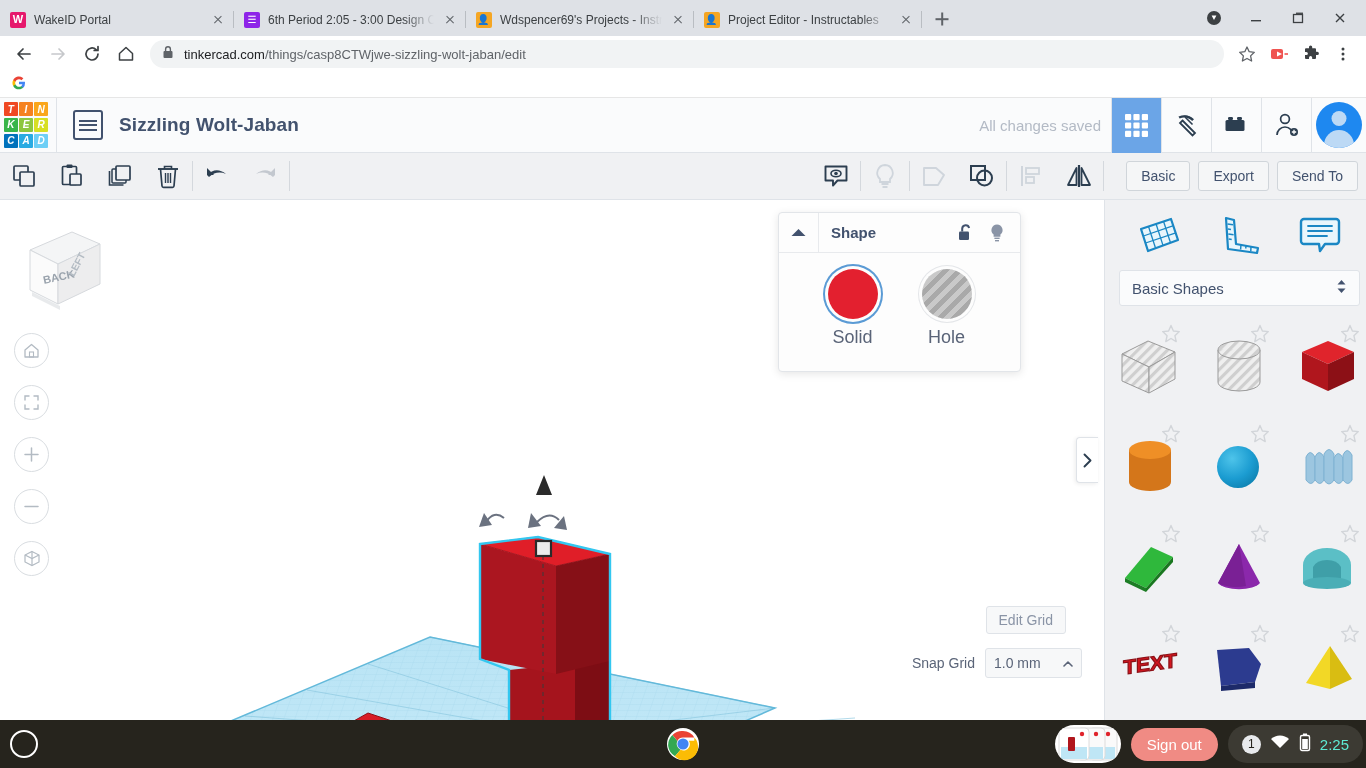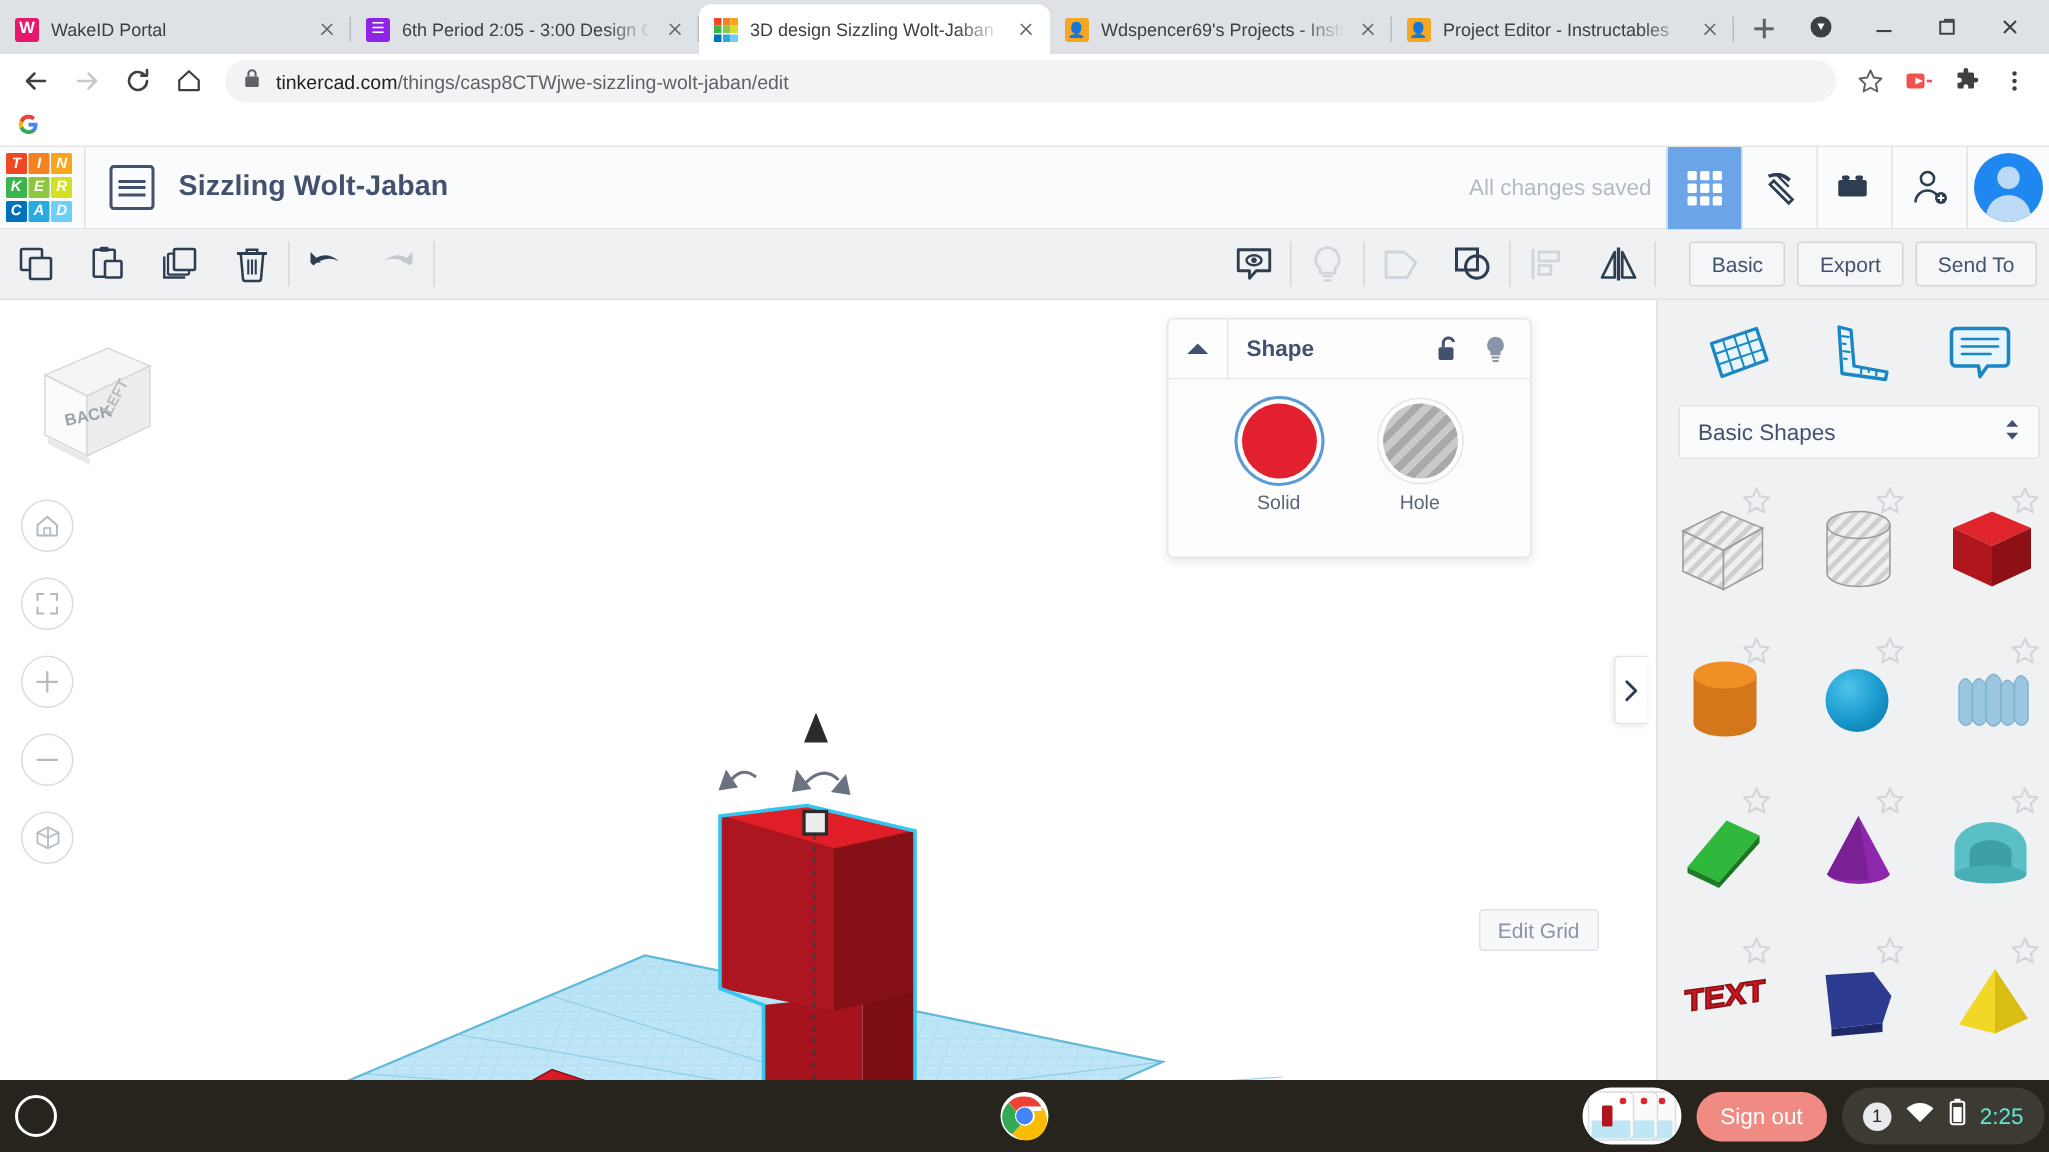--- a/index.html
+++ b/index.html
@@ -158,21 +158,21 @@
   .sp-tools { margin-left: auto; display: flex; gap: 6px; padding-right: 10px; }
   .sp-tool { width: 26px; height: 26px; display:flex;align-items:center;justify-content:center; cursor:pointer; }
   .sp-body { display: flex; justify-content: center; gap: 44px; padding-top: 16px; }
   .sp-opt { display: flex; flex-direction: column; align-items: center; gap: 8px; cursor: pointer; }
   .sp-swatch { width: 50px; height: 50px; border-radius: 50%; }
   .sp-swatch.solid { background: #e3202f; box-shadow: 0 0 0 3px #fdfdfd, 0 0 0 5px #5b9bd5; }
   .sp-swatch.hole {
     background: repeating-linear-gradient(135deg, #c9c9c9 0 5px, #a9a9a9 5px 10px);
     box-shadow: 0 0 0 3px #fdfdfd, 0 0 0 4px #e4e6e9;
   }
-  .sp-label { font-size: 13px; color: #5a6478; }
+  .sp-label { font-size: 18px; color: #5a6478; }
 
   
   .sidebar { position: absolute; left: 1104px; top: 200px; width: 270px; height: 520px;
     background: #f0f1f3; border-left: 1px solid #dfe3e8; }
   .sb-icons { display: flex; justify-content: space-around; align-items: center; height: 70px; padding: 0 14px; }
   .sb-icon { width: 46px; height: 46px; display: flex; align-items: center; justify-content: center; cursor: pointer; }
   .sb-select {
     margin: 0 14px; height: 36px; background: #fafbfc; border: 1px solid #dfe3e8; border-radius: 3px;
     display: flex; align-items: center; padding: 0 12px; justify-content: space-between;
     color: #42526e; font-size: 15px; cursor: pointer;
@@ -222,37 +222,20 @@
     <div class="tab inactive" style="width:232px">
       <span class="tab-favicon">
         <span class="fav-purple">
             <span>☰</span>
           </span>
       </span>
       <span class="tab-title">6th Period 2:05 - 3:00 Design C</span>
       <span class="tab-close"></span>
     </div>
 
-    <div class="tab active" style="width:234px">
-      <span class="tab-favicon">
-        <span class="fav-tink">
-          <i style="background:#ef4823"></i>
-            <i style="background:#f58220"></i>
-            <i style="background:#faa61a"></i>
-          <i style="background:#39b54a"></i>
-            <i style="background:#8dc63f"></i>
-            <i style="background:#d7df23"></i>
-          <i style="background:#0072bc"></i>
-            <i style="background:#29abe2"></i>
-            <i style="background:#6dcff6"></i>
-        </span>
-      </span>
-      <span class="tab-title">3D design Sizzling Wolt-Jaban</span>
-      <span class="tab-close"></span>
-    </div>
 
     <div class="tab inactive" style="width:228px">
       <span class="tab-favicon">
         <span class="fav-ible">👤</span>
       </span>
       <span class="tab-title">Wdspencer69's Projects - Instr</span>
       <span class="tab-close"></span>
     </div>
 
     <div class="tab inactive" style="width:228px">
@@ -654,20 +637,31 @@
     </div>
     <div class="vp-ctl" style="top:341px">
       <svg width="18" height="18" viewBox="0 0 18 18" stroke="#b3bbc3" stroke-width="1.2" fill="none">
         <polygon points="9,1.5 16,5 16,12 9,15.5 2,12 2,5"></polygon>
         <path d="M9 1.5 V15.5"></path>
           <path d="M2 5 L9 8.5 L16 5"></path>
       </svg>
     </div>
 
     <div class="vp-editgrid">Edit Grid</div>
+    <div class="vp-snaprow">
+      <span class="vp-snaplabel">Snap Grid</span>
+      <span class="vp-snapsel">
+        <span>1.0 mm</span>
+        <span>
+          <svg width="10" height="7" viewBox="0 0 10 7">
+              <path d="M1 5 L5 1 L9 5" fill="none" stroke="#5a6478" stroke-width="1.6" stroke-linecap="round" stroke-linejoin="round"></path>
+            </svg>
+        </span>
+      </span>
+    </div>
   </div>
 
   <div class="shape-panel">
     <div class="sp-head">
       <div class="sp-caret">
         <svg width="17" height="11" viewBox="0 0 17 11">
             <path d="M1.5 9 L8.5 2 L15.5 9 Z" fill="#42526e"></path>
           </svg>
       </div>
       <div class="sp-title">Shape</div>

